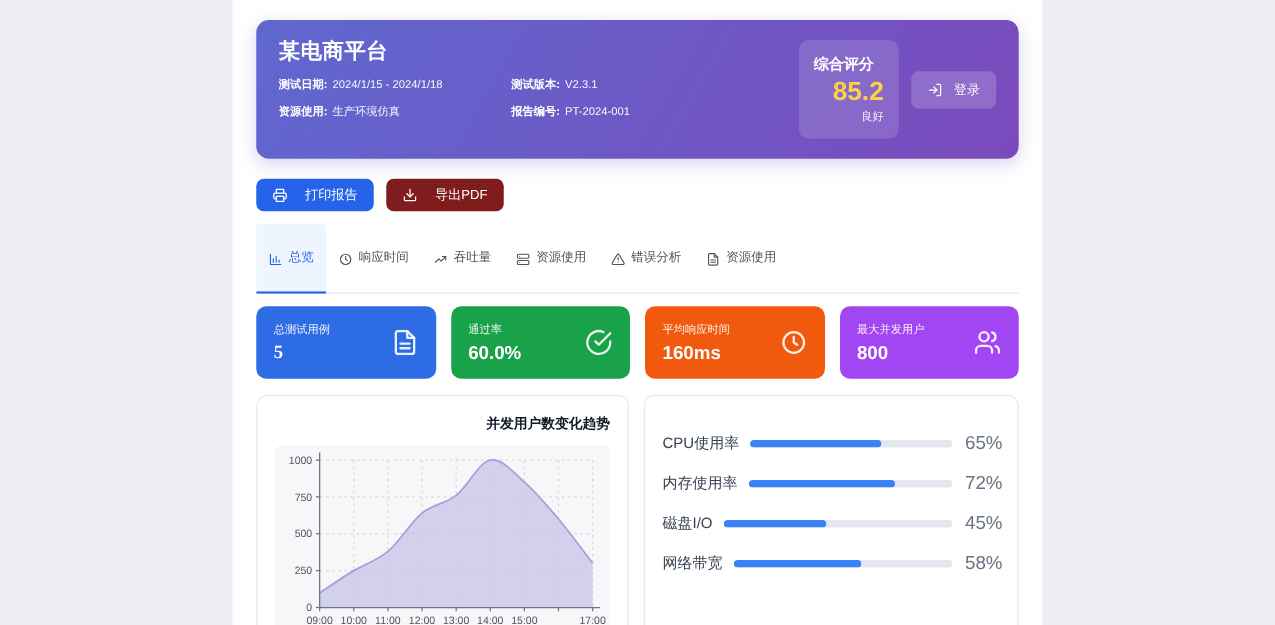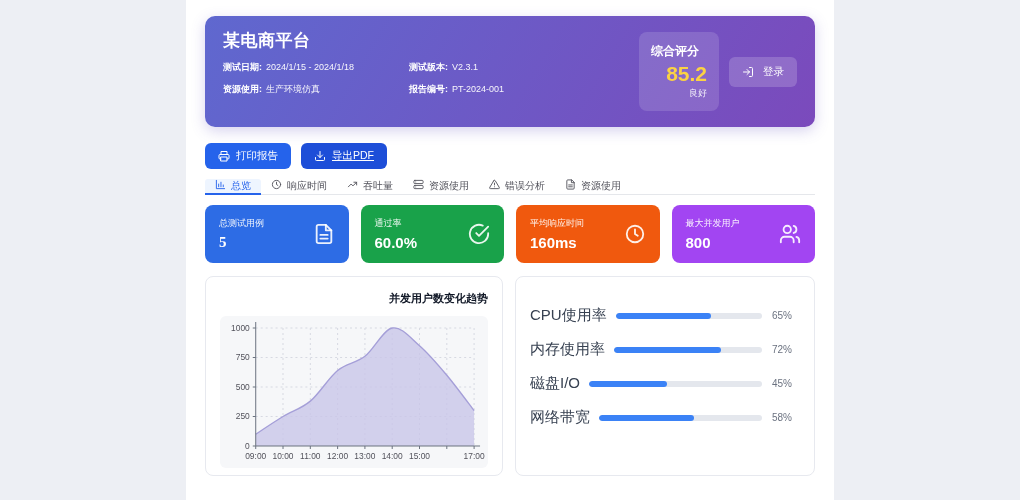--- a/index.html
+++ b/index.html
@@ -40,29 +40,29 @@
   .score-grade { font-size:9px; color:rgba(255,255,255,.92); }
   .login-btn {
     display:inline-flex; align-items:center; gap:9px;
     background:rgba(255,255,255,.18); color:#fff; border:none;
     font-family:inherit; font-size:10.5px; padding:8px 13px;
     border-radius:6px; cursor:pointer;
   }
   
   .toolbar { margin-top:16px; display:flex; gap:10px; }
   .btn {
-    display:inline-flex; align-items:center; gap:6px; border:none;
+    display:inline-flex; align-items:center; gap:14px; border:none;
     color:#fff; font-family:inherit; font-size:10.5px; font-weight:500;
     height:26px; padding:0 13px; border-radius:6px; cursor:pointer;
   }
   
   .tabbar { margin-top:10px; display:flex; border-bottom:1px solid #e5e7eb; }
   .tab {
-    display:inline-flex; align-items:flex-start; gap:5px;
-    font-size:10px; color:#52525b; padding:0 10px; cursor:pointer;
+    display:inline-flex; align-items:flex-end; gap:5px;
+    font-size:10px; color:#52525b; padding:20px 10px; cursor:pointer;
     border-bottom:2px solid transparent; margin-bottom:-1px; white-space:nowrap;
   }
   .tab.active {
     color:var(--accent); background:#eef5ff;
     border-bottom:2px solid var(--accent); border-radius:3px 3px 0 0;
   }
   
   .stats-row { margin-top:10px; display:flex; gap:12px; }
   .stat-card {
     flex:1; height:58px; border-radius:8px; padding:10px 14px;
@@ -81,24 +81,24 @@
   .chart-panel { flex:0 0 298px;text-align:right; }
   .resources-panel { flex:1; }
   .plot-wrap {
     margin-top:10px; background:#f6f7f9; border-radius:6px;
     height:152px; overflow:hidden;
   }
   .plot-wrap svg { display:block; width:100%; height:100%; }
   
   .res-rows { margin-top:15px; }
   .res-row { display:flex; align-items:center; margin-bottom:15px; }
-  .res-label { font-size:15px; color:#374151; font-weight:500; margin-right:9px; white-space:nowrap; }
+  .res-label { font-size:12px; color:#374151; font-weight:500; margin-right:9px; white-space:nowrap; }
   .res-bar { flex:1; height:6px; border-radius:3px; background:#e4e7ed; overflow:hidden; }
   .res-fill { height:100%; border-radius:3px; }
-  .res-value { font-size:10px; color:#6b7280; width:28px; text-align:left; margin-left:10px; }
+  .res-value { font-size:15px; color:#6b7280; width:28px; text-align:center; margin-left:10px; }
   .icon-12 { width:12px; height:12px; }
   .icon-11 { width:11px; height:11px; }
   .icon-22 { width:22px; height:22px; }
 </style>
 </head>
 <body>
 
 <div class="content">
 
   <div class="header-card" style="background: linear-gradient(120deg, rgb(95, 104, 207), rgb(123, 74, 188));">
@@ -138,21 +138,21 @@
 
   <div class="toolbar">
     <button class="btn" style="background: rgb(37, 99, 235);">
       <svg class="icon-12" viewBox="0 0 24 24" fill="none" stroke="currentColor" stroke-width="2" stroke-linecap="round" stroke-linejoin="round">
           <path d="M6 9V3h12v6"></path>
           <path d="M6 18H4a2 2 0 0 1-2-2v-5a2 2 0 0 1 2-2h16a2 2 0 0 1 2 2v5a2 2 0 0 1-2 2h-2"></path>
           <rect x="6" y="14" width="12" height="8"></rect>
         </svg>
       <span>打印报告</span>
     </button>
-    <button class="btn" style="background: #1d4ed8; text-decoration: underline;">
+    <button class="btn" style="background: #7f1d1d;">
       <svg class="icon-12" viewBox="0 0 24 24" fill="none" stroke="currentColor" stroke-width="2" stroke-linecap="round" stroke-linejoin="round">
           <path d="M21 15v4a2 2 0 0 1-2 2H5a2 2 0 0 1-2-2v-4"></path>
           <polyline points="7 10 12 15 17 10"></polyline>
           <line x1="12" y1="15" x2="12" y2="3"></line>
         </svg>
       <span>导出PDF</span>
     </button>
   </div>
 
   <div class="tabbar">

